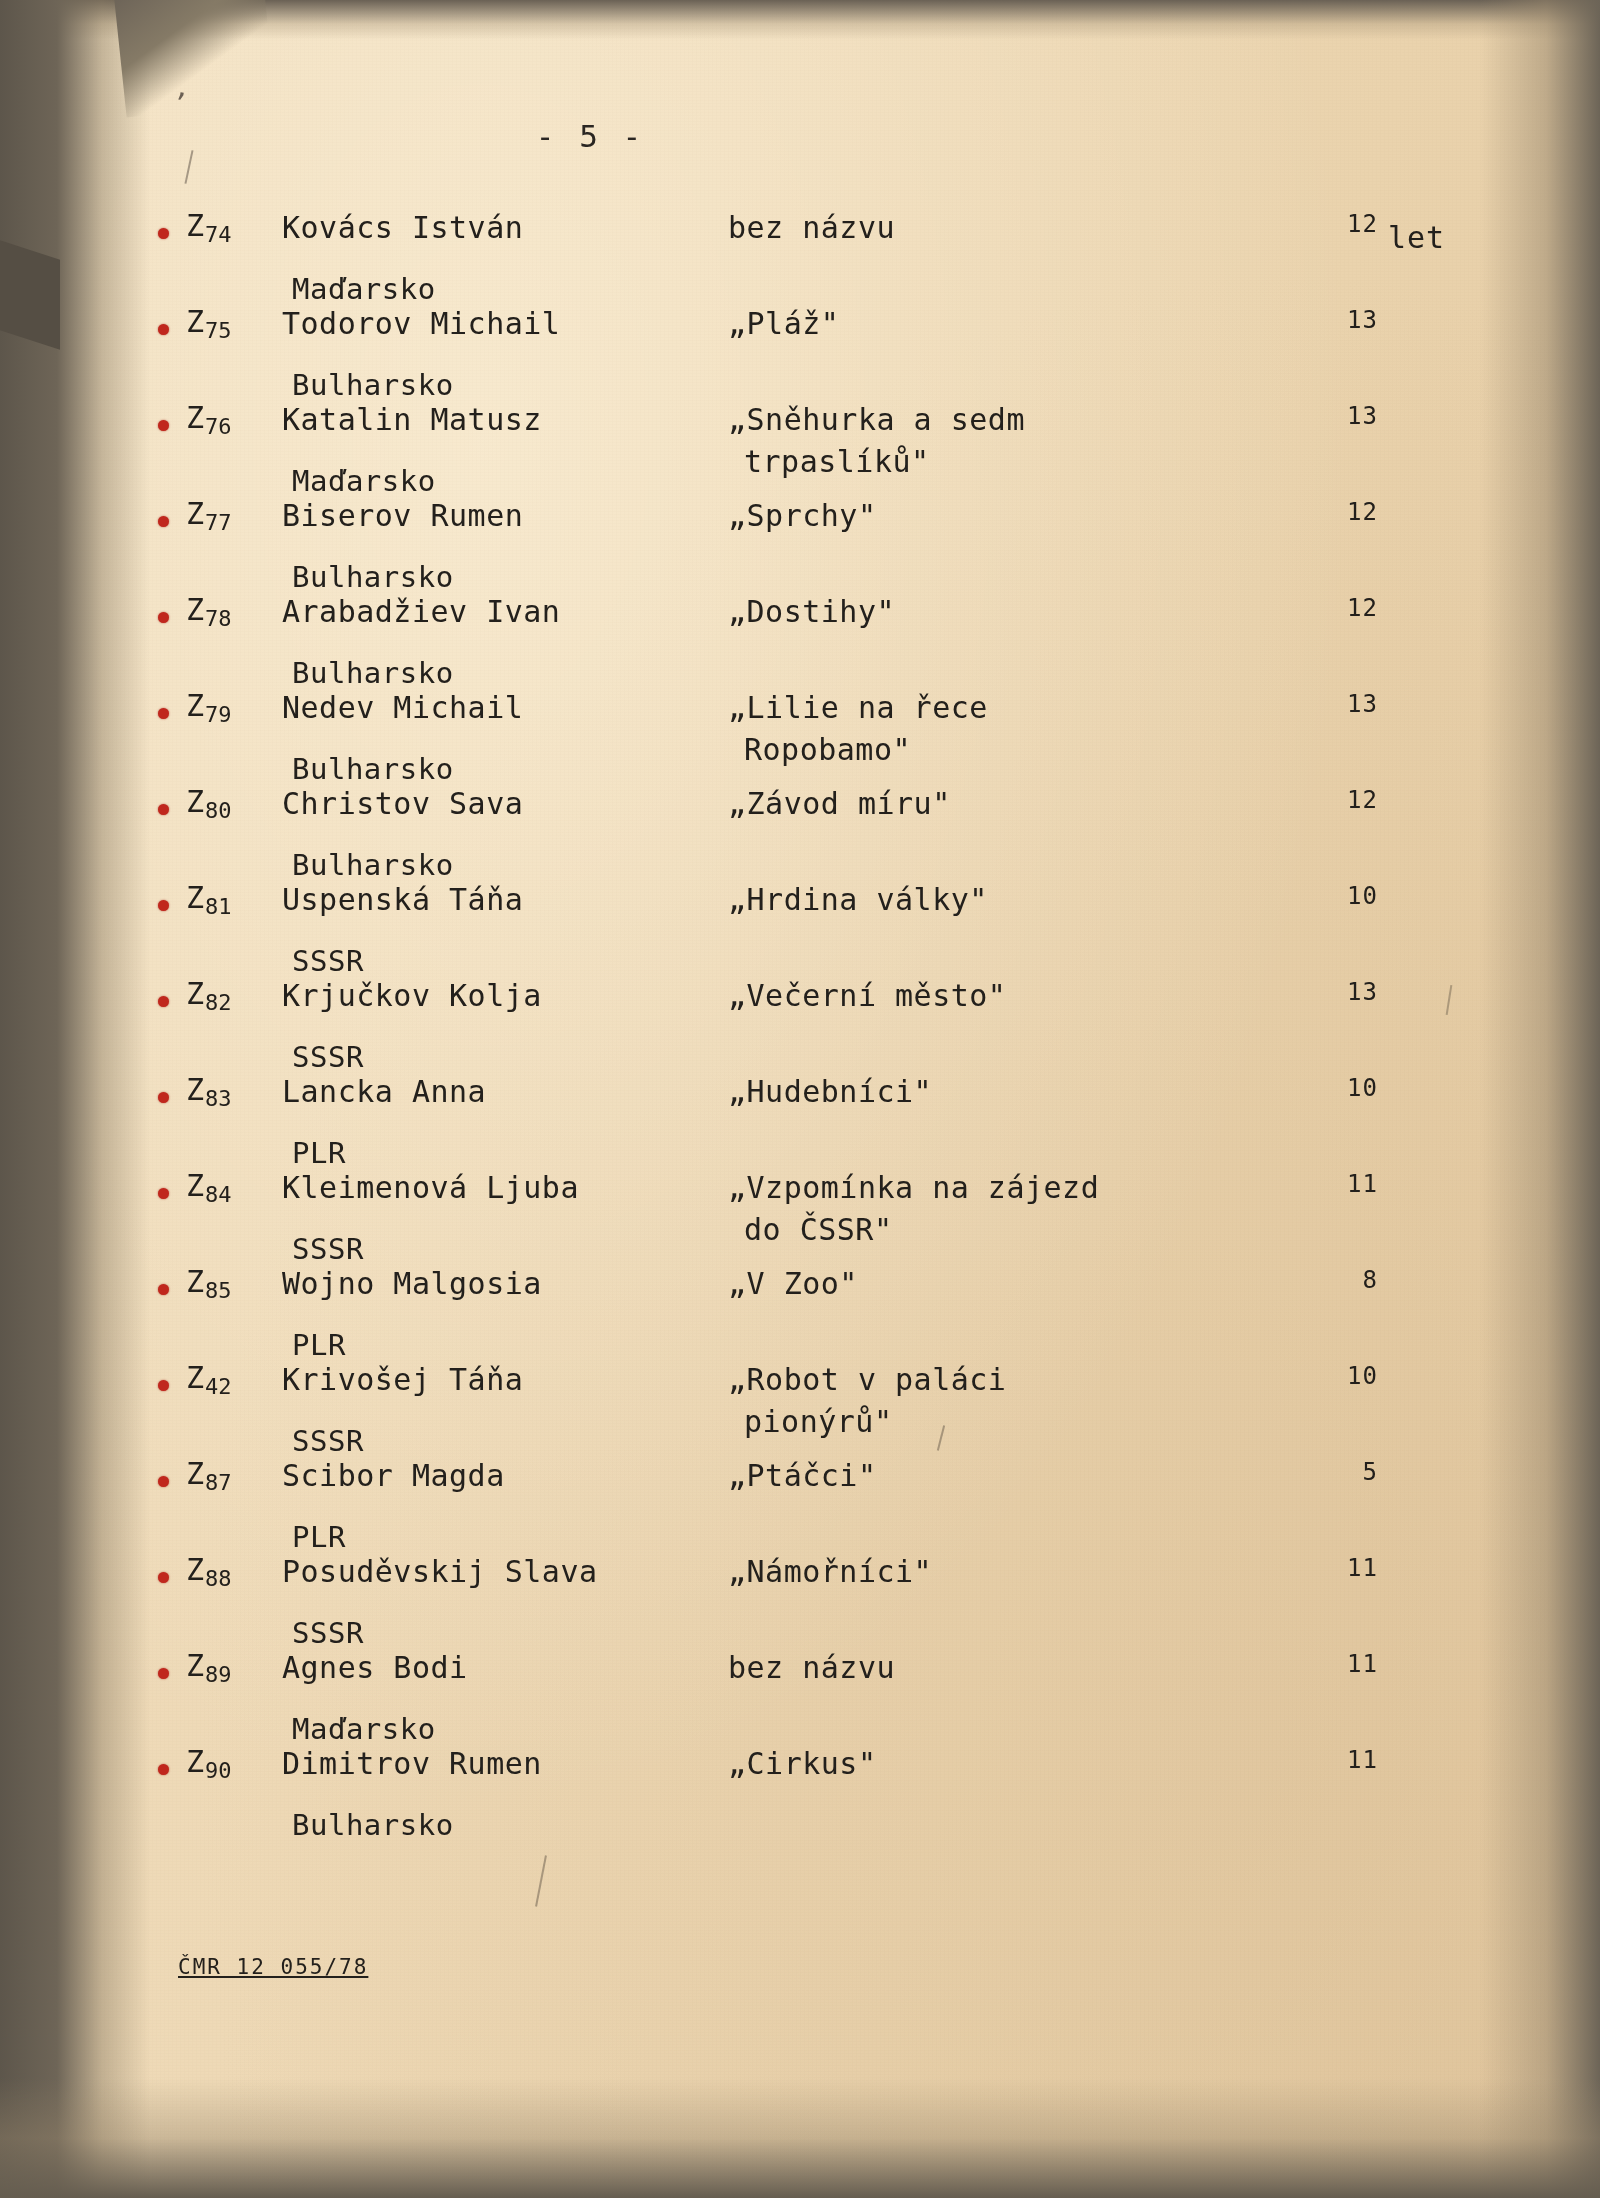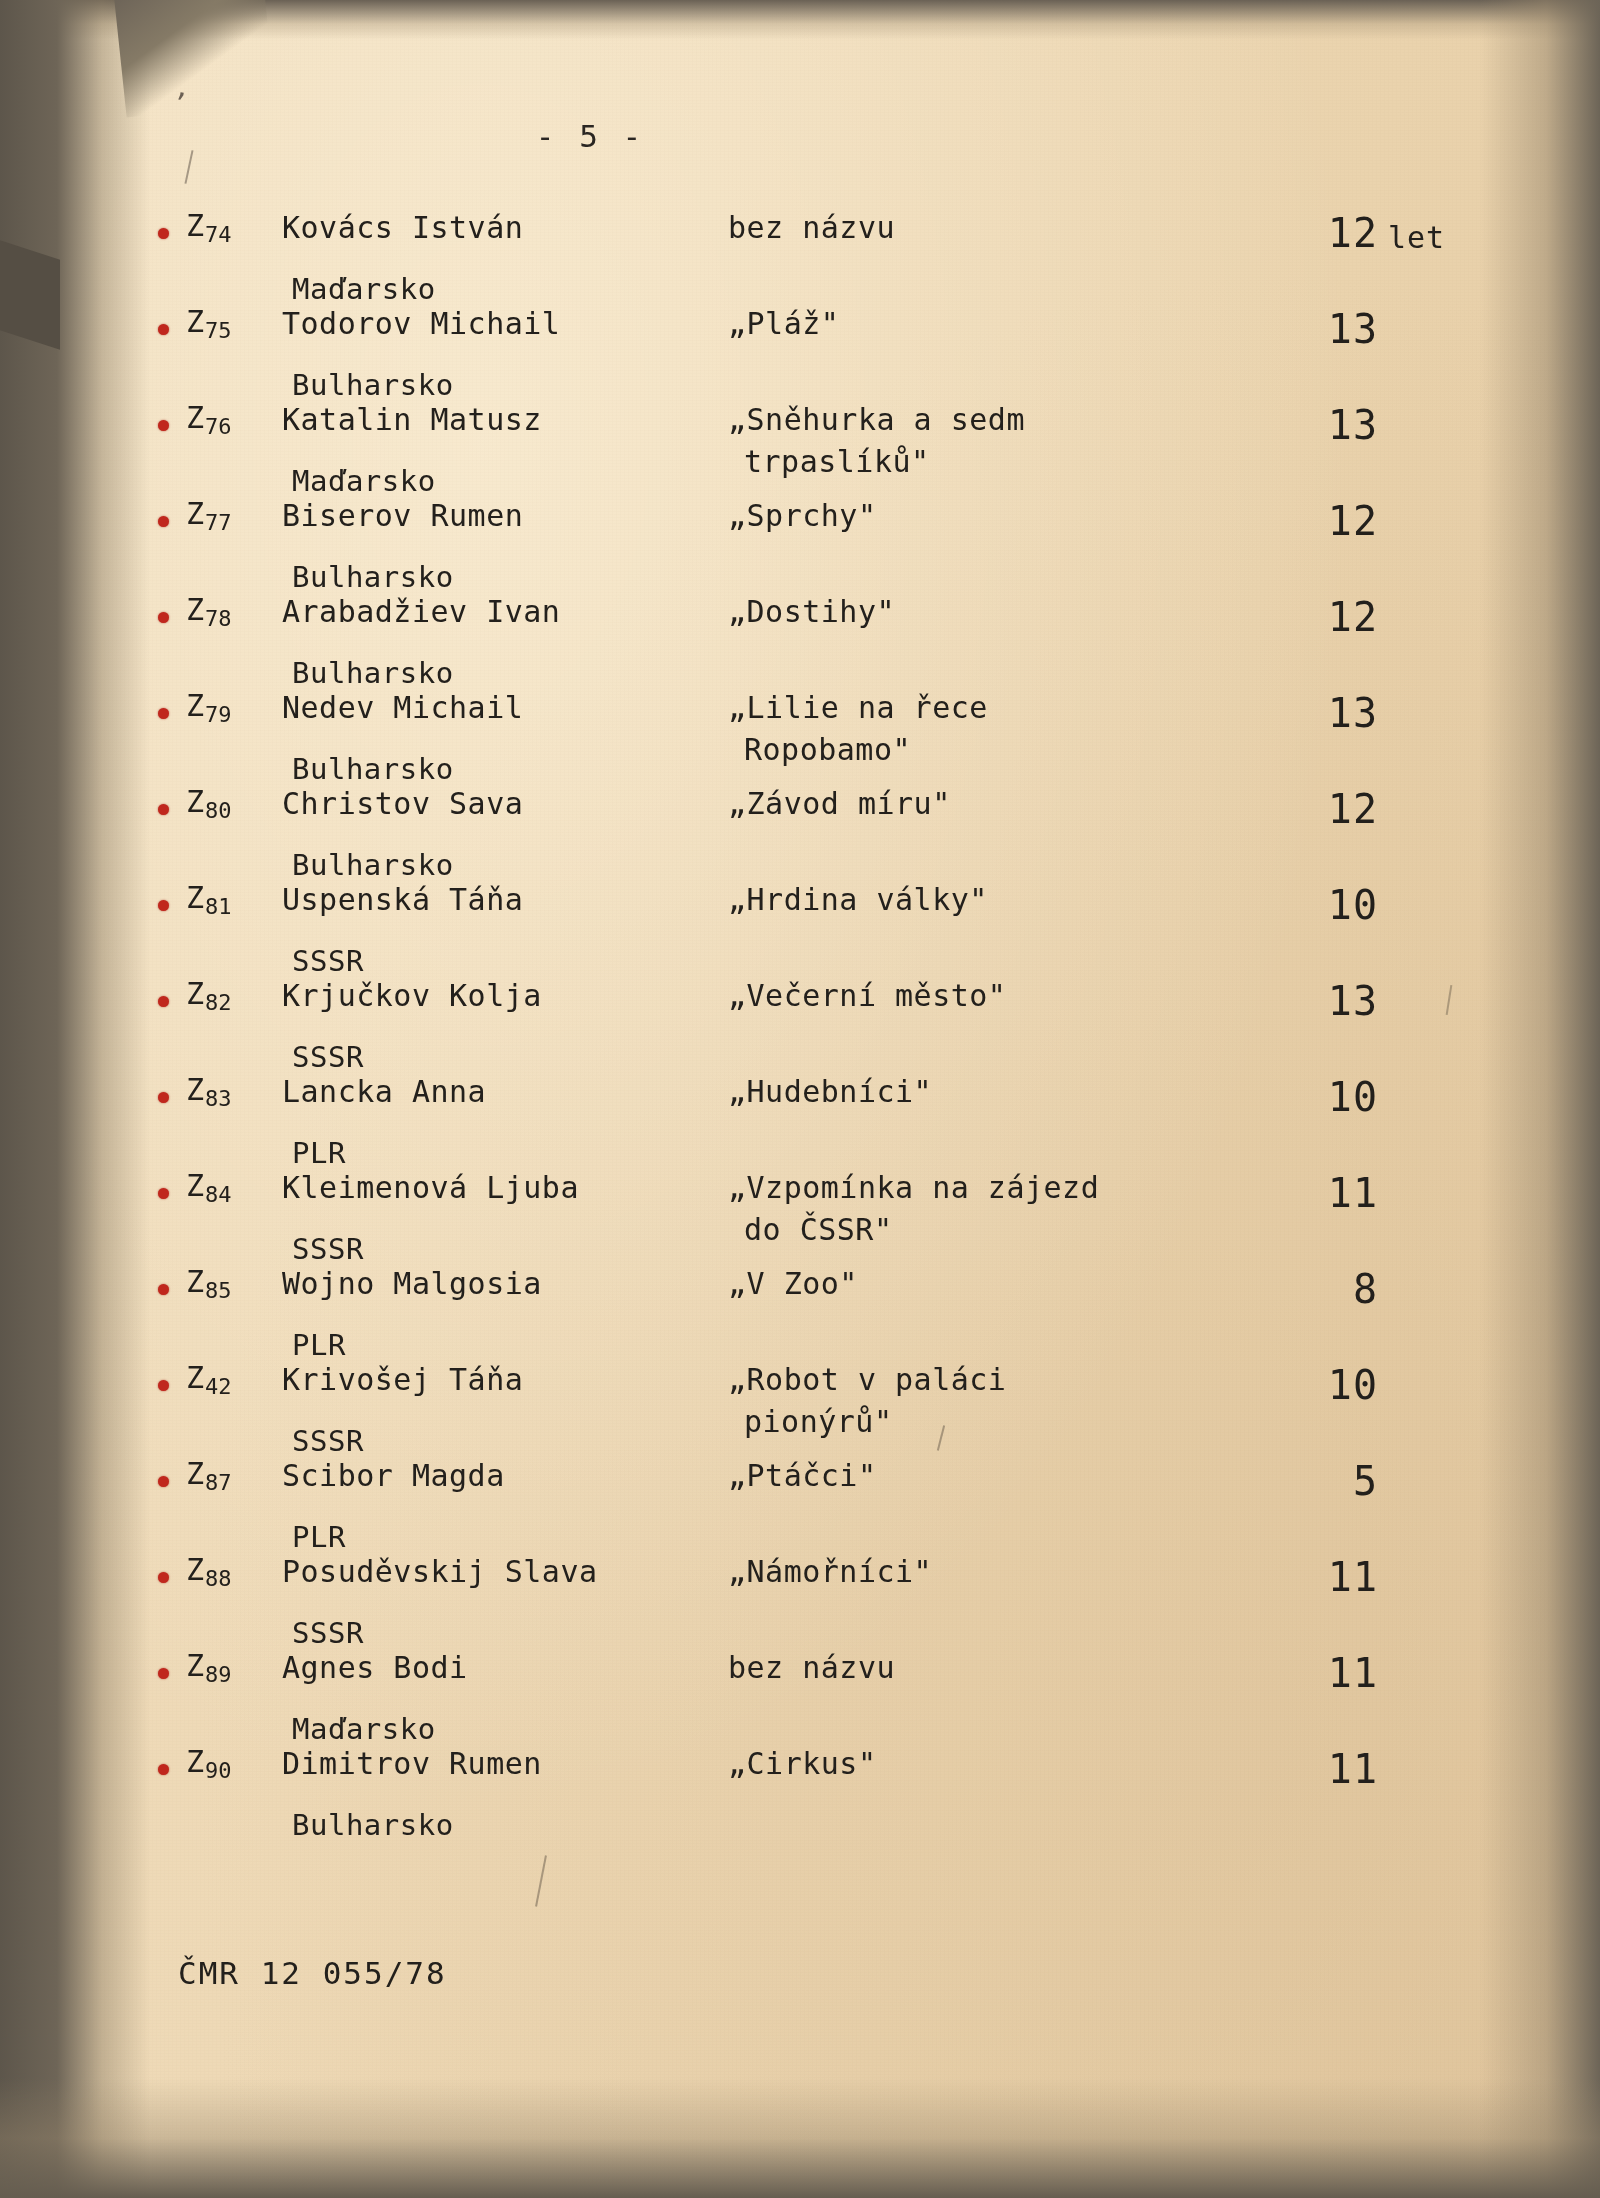--- a/index.html
+++ b/index.html
@@ -165,37 +165,38 @@
     letter-spacing: 0.5px;
     white-space: nowrap;
   }
 
   .age {
     position: absolute;
     left: 1258px;
     top: 2px;
     width: 120px;
     text-align: right;
-    font-size: 40px;
+    font-size: 24px;
     letter-spacing: 1px;
   }
   .age-unit {
     position: absolute;
     left: 1388px;
     top: 12px;
     font-size: 30px;
     letter-spacing: 1px;
   }
 
   .footer {
     position: absolute;
     left: 178px;
     top: 1955px;
-    font-size: 31px;
+    font-size: 21px;
     letter-spacing: 2px;
+    text-decoration: underline;
   }
 
   
   .mark-a {
     position: absolute;
     left: 172px; top: 88px;
     font-size: 26px;
     color: #4a4038;
     opacity: 0.8;
     transform: rotate(8deg);

